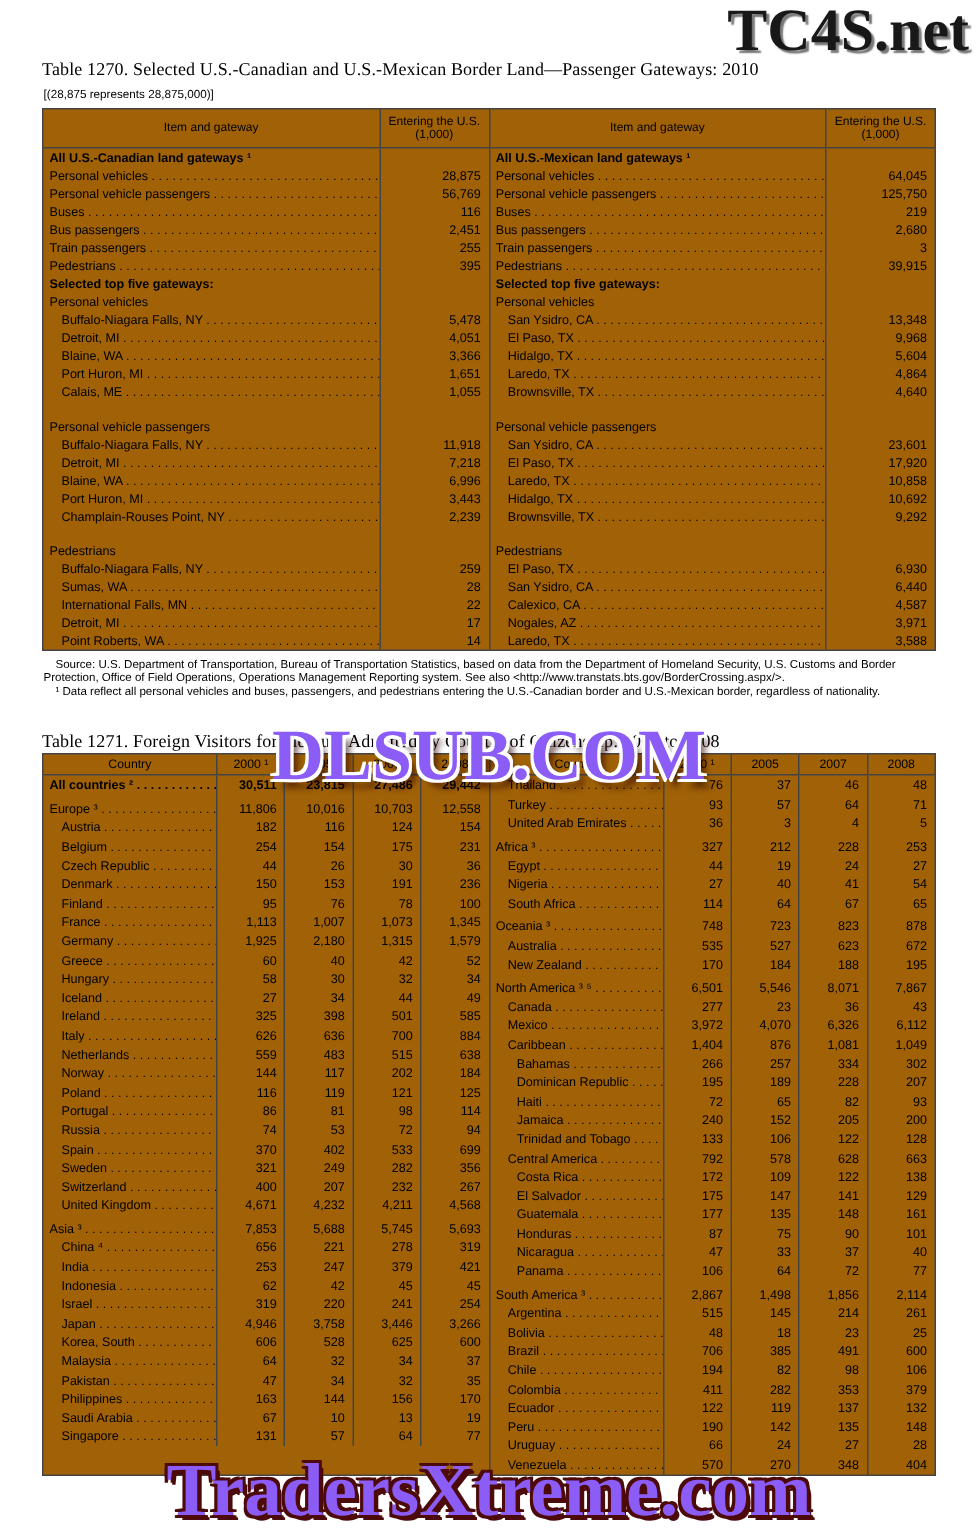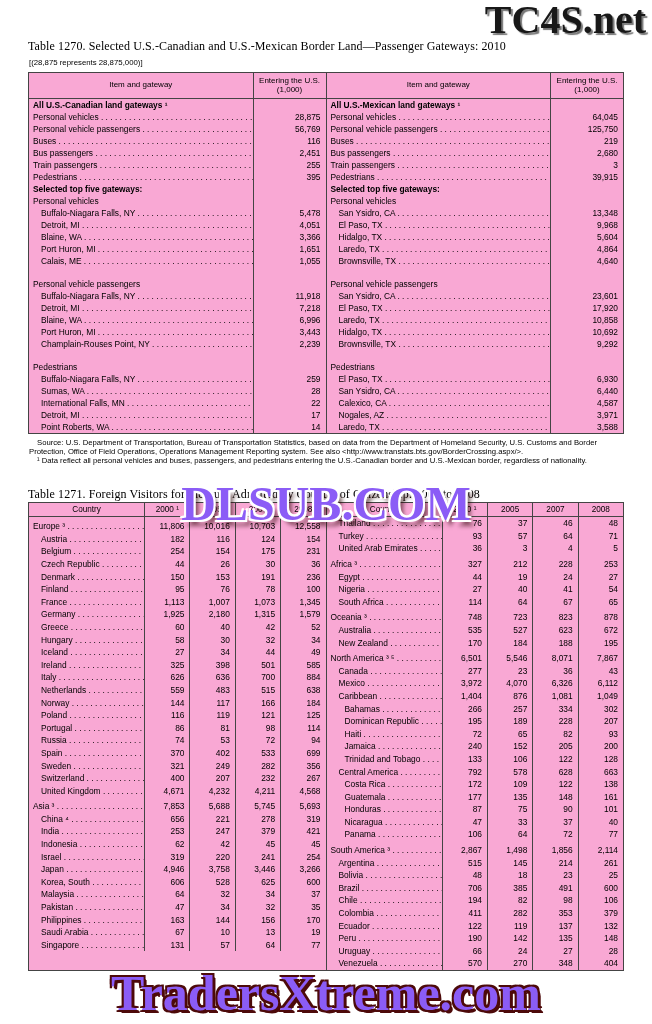--- a/index.html
+++ b/index.html
@@ -1,20 +1,20 @@
 <!DOCTYPE html>
 <html><head>
 <meta charset="utf-8">
 <style>
   html,body{margin:0;padding:0;}
   body{width:652px;height:1024px;background:#fff;font-family:"Liberation Sans",sans-serif;color:#000;position:relative;overflow:hidden;}
   .content{position:relative;padding:38px 28px 0;z-index:1;}
   .tbl-title{font-family:"Liberation Serif",serif;font-weight:normal;font-size:12px;line-height:16px;max-width:500px;letter-spacing:.1px;}
   .tbl-note{font-size:7.8px;line-height:9.5px;margin:4px 0 4px 1px;max-width:566px;}
-  .tbl-box{border:1px solid #444;display:flex;background:#f9a8d4;}
+  .tbl-box{border:1px solid #444;display:flex;background:#a16207;}
   .half{width:50%;}
   .half+.half{border-left:1px solid #444;}
   table{width:100%;border-collapse:collapse;table-layout:fixed;}
   th{font-weight:normal;text-align:center;border-bottom:1px solid #444;}
   .t1270 th{font-size:8px;line-height:9.5px;padding:3px 1px;vertical-align:middle;}
   .t1270 .lblh{width:76%;}
   .t1270 .valh{width:24%;border-left:1px solid #444;}
   .t1270 td{font-size:8.4px;line-height:10px;height:10px;}
   .t1271 th{font-size:8.2px;line-height:9.5px;padding:2px 1px;}
   .t1271 .ch{width:40%;text-align:center;}
@@ -321,20 +321,27 @@
         <thead>
           <tr>
             <th class="ch">Country</th>
             <th class="yh">2000 ¹</th>
             <th class="yh">2005</th>
             <th class="yh">2007</th>
             <th class="yh">2008</th>
           </tr>
         </thead>
         <tbody>
+            <tr class="row bold">
+            <td class="lbl"><span>All countries ²</span><span class="dots"></span></td>
+            <td class="val">30,511</td>
+            <td class="val">23,815</td>
+            <td class="val">27,486</td>
+            <td class="val">29,442</td>
+          </tr>
             <tr class="row d grp">
             <td class="lbl"><span>Europe ³</span><span class="dots"></span></td>
             <td class="val">11,806</td>
             <td class="val">10,016</td>
             <td class="val">10,703</td>
             <td class="val">12,558</td>
           </tr>
             <tr class="row d ind">
             <td class="lbl"><span>Austria</span><span class="dots"></span></td>
             <td class="val">182</td>
@@ -423,21 +430,21 @@
             <td class="lbl"><span>Netherlands</span><span class="dots"></span></td>
             <td class="val">559</td>
             <td class="val">483</td>
             <td class="val">515</td>
             <td class="val">638</td>
           </tr>
             <tr class="row d ind">
             <td class="lbl"><span>Norway</span><span class="dots"></span></td>
             <td class="val">144</td>
             <td class="val">117</td>
-            <td class="val">166</td>
+            <td class="val">202</td>
             <td class="val">184</td>
           </tr>
             <tr class="row d ind">
             <td class="lbl"><span>Poland</span><span class="dots"></span></td>
             <td class="val">116</td>
             <td class="val">119</td>
             <td class="val">121</td>
             <td class="val">125</td>
           </tr>
             <tr class="row d ind">
@@ -722,20 +729,27 @@
             <td class="val">663</td>
           </tr>
             <tr class="row d ind2">
             <td class="lbl"><span>Costa Rica</span><span class="dots"></span></td>
             <td class="val">172</td>
             <td class="val">109</td>
             <td class="val">122</td>
             <td class="val">138</td>
           </tr>
             <tr class="row d ind2">
+            <td class="lbl"><span>El Salvador</span><span class="dots"></span></td>
+            <td class="val">175</td>
+            <td class="val">147</td>
+            <td class="val">141</td>
+            <td class="val">129</td>
+          </tr>
+            <tr class="row d ind2">
             <td class="lbl"><span>Guatemala</span><span class="dots"></span></td>
             <td class="val">177</td>
             <td class="val">135</td>
             <td class="val">148</td>
             <td class="val">161</td>
           </tr>
             <tr class="row d ind2">
             <td class="lbl"><span>Honduras</span><span class="dots"></span></td>
             <td class="val">87</td>
             <td class="val">75</td>

